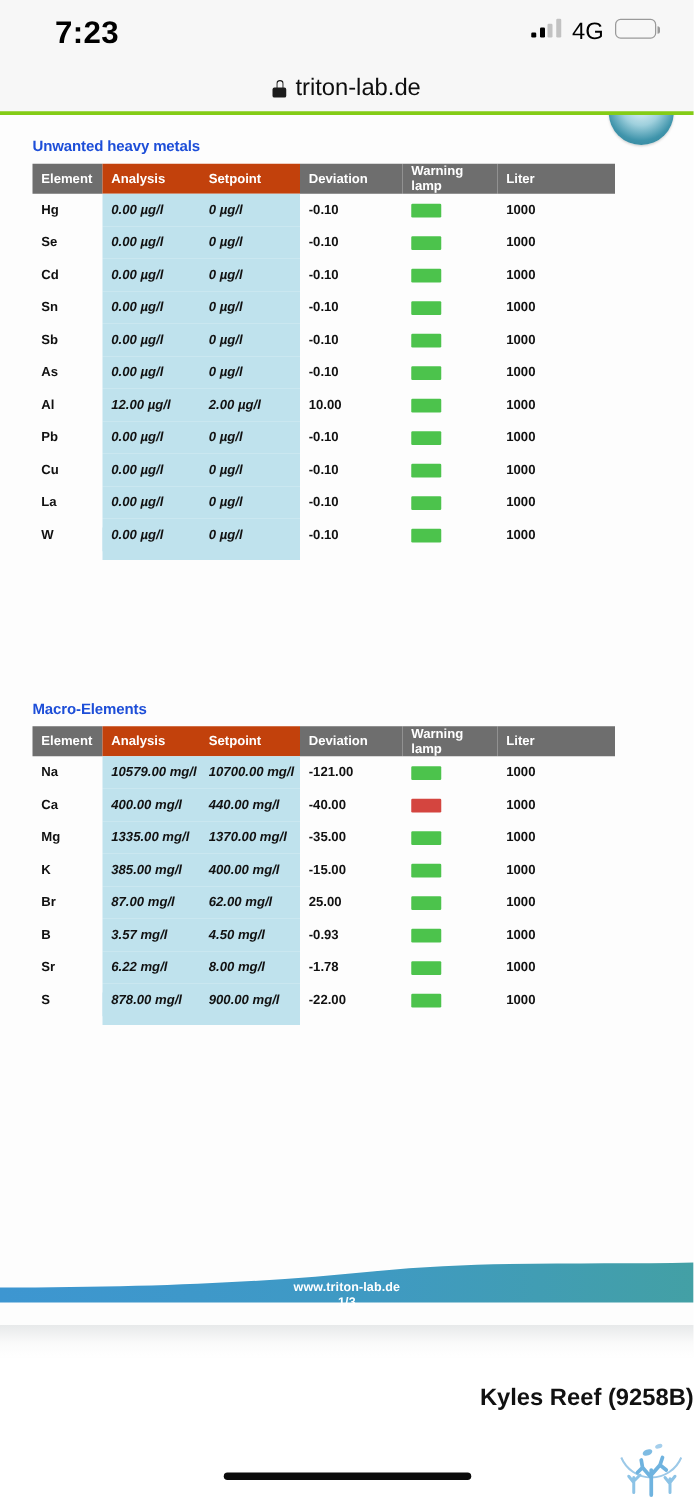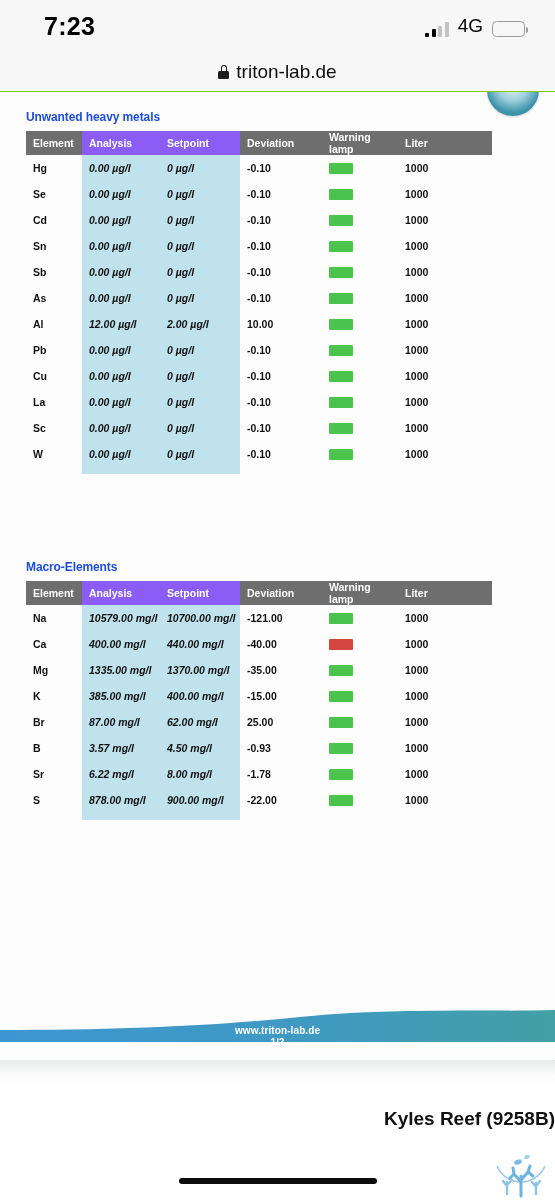--- a/index.html
+++ b/index.html
@@ -12,40 +12,40 @@
   }
 
   
   .statusbar{
     position:absolute; top:0; left:0; width:555px; height:52px;
     background:#f7f7f7;
     display:flex; align-items:center; justify-content:space-between;
     padding:0 30px 0 44px;
   }
   .clock{ font-size:25px; font-weight:700; color:#000; letter-spacing:.3px; }
-  .status-right{ display:flex; align-items:flex-end; gap:9px; }
+  .status-right{ display:flex; align-items:flex-start; gap:9px; }
   .signal{ display:flex; align-items:flex-end; gap:2.5px; height:15px; }
   .signal i{ display:block; width:4px; border-radius:1px; background:#b9b9b9; }
   .signal i:nth-child(1){ height:4px; background:#000; }
   .signal i:nth-child(2){ height:8px; background:#000; }
   .signal i:nth-child(3){ height:11px; background:#c2c2c2; }
   .signal i:nth-child(4){ height:15px; background:#c2c2c2; }
   .netlabel{ font-size:19px; color:#000; }
   .battery{ position:relative; width:33px; height:16px; border:1.6px solid #9a9a9a;
             border-radius:4.5px; padding:1.6px; }
   .battery .fill{ width:100%; height:100%; background:#000; border-radius:2.2px; }
   .battery .tip{ position:absolute; right:-4px; top:5px; width:2.4px; height:6px;
             background:#9a9a9a; border-radius:0 2px 2px 0; }
 
   
   .urlbar{
     position:absolute; top:52px; left:0; width:555px; height:40px;
     background:#f7f7f7;
     display:flex; align-items:center; justify-content:center; gap:7px;
-    border-bottom:1px solid #84cc16;
+    border-bottom:3px solid #84cc16;
   }
   .lock{ width:11px; height:14px; position:relative; }
   .lock .body{ position:absolute; bottom:0; left:0; width:11px; height:8px;
         background:#1c1c1c; border-radius:1.5px; }
   .lock .shackle{ position:absolute; top:0; left:2.2px; width:6.6px; height:7px;
         border:1.8px solid #1c1c1c; border-bottom:none; border-radius:4px 4px 0 0; }
   .urltext{ font-size:19px; color:#0e0e0e; }
 
   
   .doc{
@@ -71,21 +71,21 @@
   table.tbl col.c-sp{ width:80px; }
   table.tbl col.c-dev{ width:82px; }
   table.tbl col.c-lamp{ width:76px; }
   table.tbl col.c-lit{ width:94px; }
 
   .tbl thead th{
     height:23px; font-size:10.5px; font-weight:bold; color:#fff;
     text-align:left; padding:0 0 0 7px; vertical-align:middle;
     background:#6e6e6e;
   }
-  .tbl thead th.lt{ background:#8b5cf6; }
+  .tbl thead th.lt{ background:#c2410c; }
 
   .tbl tbody td{
     height:26px; font-size:10.5px; font-weight:bold; color:#111;
     padding:0 0 0 7px; vertical-align:middle; background:transparent;
   }
   .tbl tbody td.blue{ background:#bfe2ed; }
   .tbl tbody td.unit{ font-style:italic; }
   .tbl tbody tr:last-child td.blue{ box-shadow:0 7px 0 #bfe2ed; }
 
   .lamp{ display:block; width:24px; height:11px; border-radius:1px; }
@@ -253,30 +253,20 @@
             <td class="blue unit">0.00 µg/l</td>
             <td class="blue unit">0 µg/l</td>
             <td>-0.10</td>
             <td>
               <span class="lamp green"></span>
             </td>
             <td>1000</td>
           </tr>
           <tr>
             <td>La</td>
-            <td class="blue unit">0.00 µg/l</td>
-            <td class="blue unit">0 µg/l</td>
-            <td>-0.10</td>
-            <td>
-              <span class="lamp green"></span>
-            </td>
-            <td>1000</td>
-          </tr>
-          <tr>
-            <td>Sc</td>
             <td class="blue unit">0.00 µg/l</td>
             <td class="blue unit">0 µg/l</td>
             <td>-0.10</td>
             <td>
               <span class="lamp green"></span>
             </td>
             <td>1000</td>
           </tr>
           <tr>
             <td>W</td>

